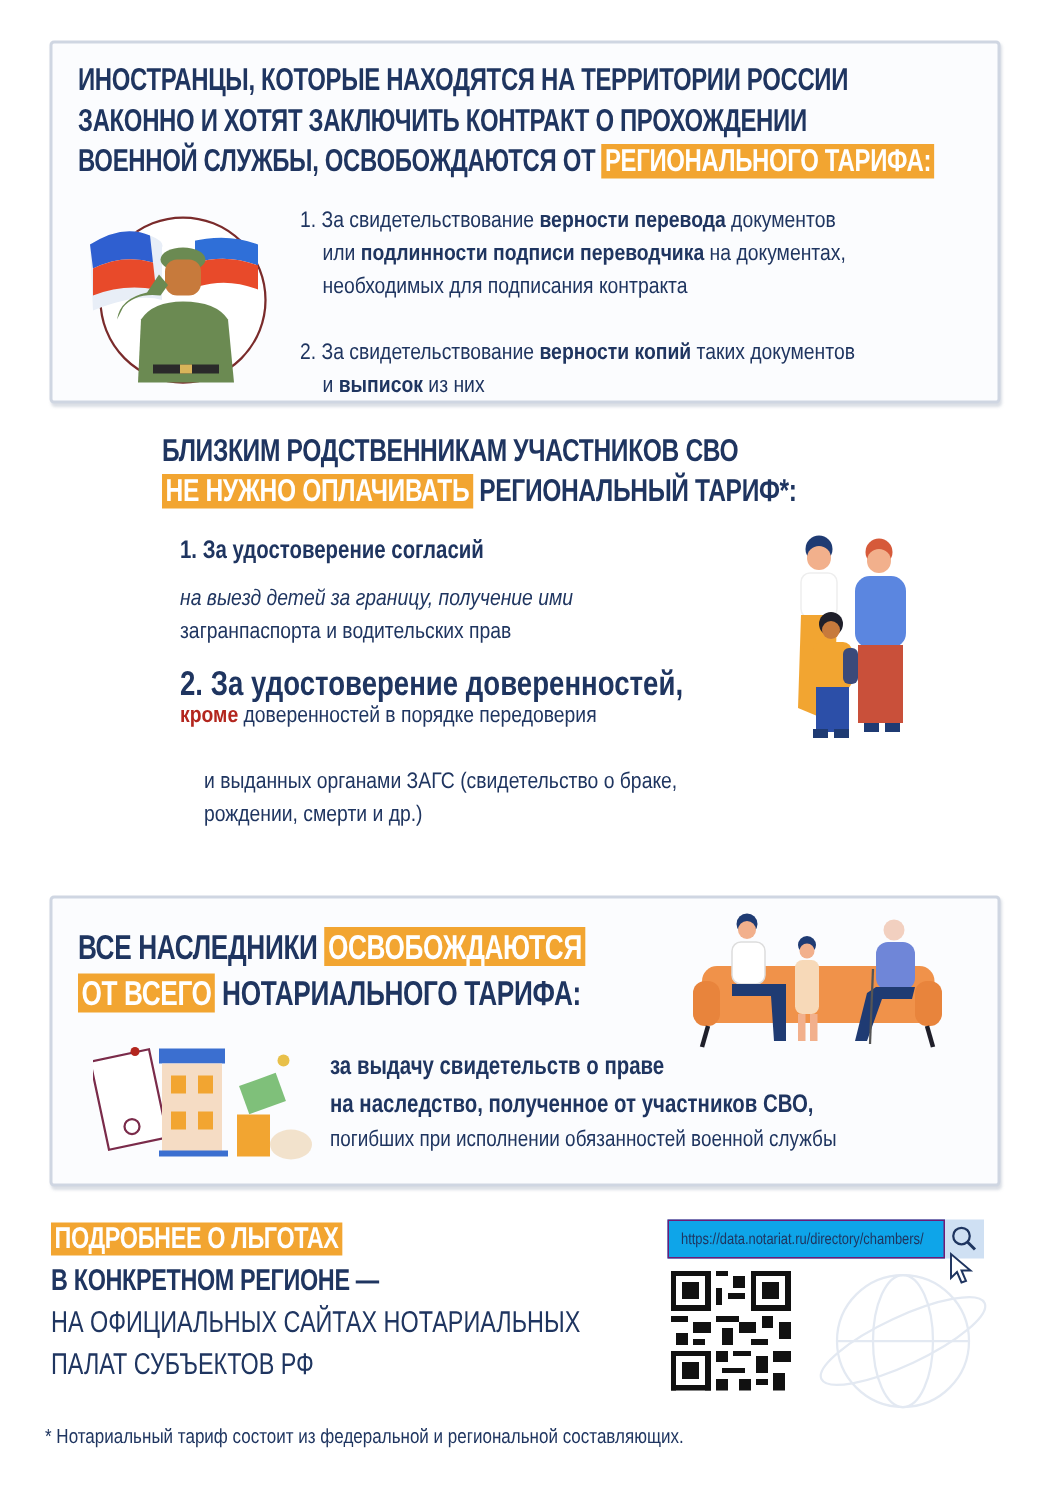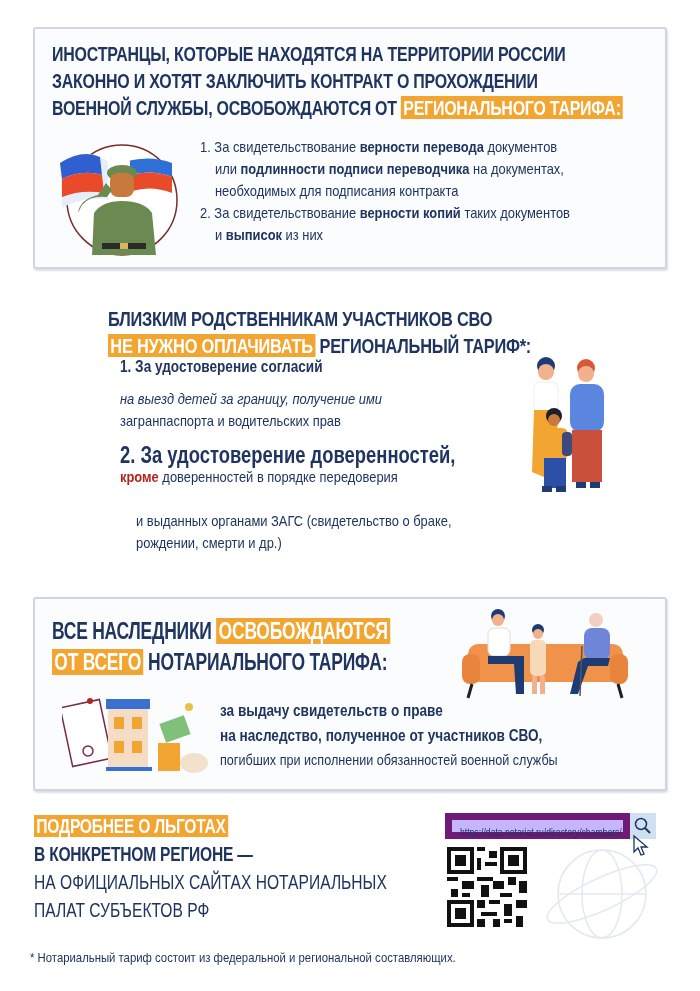--- a/index.html
+++ b/index.html
@@ -12,21 +12,21 @@
     border: 2px solid #cfd6e2; border-radius: 3px; background: #fbfcfe;
     box-shadow: 1px 2px 2px rgba(150,160,180,0.35);
   }
   .h-bold { font-weight: 700; text-transform: uppercase; letter-spacing: -0.3px; }
   .abs { position: absolute; }
   .txt { font-size: 15px; line-height: 22px; white-space: nowrap; }
   .txt b { font-weight: 700; }
   .red { color: #b3261e; font-weight: 700; }
   .url-bar {
     position: absolute; left: 445px; top: 813px; width: 185px; height: 26px;
-    background: #c4b5fd; border: 7px solid #701a75; font-size: 10.5px; line-height: 24px;
+    background: #0ea5e9; border: 1px solid #701a75; font-size: 10.5px; line-height: 24px;
     padding-left: 8px; color: #1f3560; white-space: nowrap;
   }
   .search-btn {
     position: absolute; left: 630px; top: 813px; width: 26px; height: 26px; background: #cfe0f3;
   }
 </style>
 </head>
 <body>
 
 <div class="box" style="top:27px;height:242px;"></div>
@@ -59,27 +59,27 @@
     <rect x="68" y="108" width="8" height="6" fill="#d9b45a"></rect>
   </svg>
 </div>
 
 <div class="abs" style="left:200px;top:136px;">
   <div class="txt">
     <div><span class="cond" style="transform:scaleX(0.86);"><span>1. За свидетельствование </span><b>верности перевода</b><span> документов</span></span></div>
     <div style="padding-left:15px;"><span class="cond" style="transform:scaleX(0.86);"><span>или </span><b>подлинности подписи переводчика</b><span> на документах,</span></span></div>
     <div style="padding-left:15px;"><span class="cond" style="transform:scaleX(0.86);">необходимых для подписания контракта</span></div>
   </div>
-  <div class="txt" style="margin-top:0;">
+  <div class="txt" style="margin-top:22px;">
     <div><span class="cond" style="transform:scaleX(0.86);"><span>2. За свидетельствование </span><b>верности копий</b><span> таких документов</span></span></div>
     <div style="padding-left:15px;"><span class="cond" style="transform:scaleX(0.86);"><span>и </span><b>выписок</b><span> из них</span></span></div>
   </div>
 </div>
 
-<div class="abs h-bold" style="left:108px;top:287px;font-size:21px;line-height:27px;white-space:nowrap;margin-top:18px;">
+<div class="abs h-bold" style="left:108px;top:287px;font-size:21px;line-height:27px;white-space:nowrap;">
   <div><span class="cond" style="transform:scaleX(0.78);">БЛИЗКИМ РОДСТВЕННИКАМ УЧАСТНИКОВ СВО</span></div>
   <div><span class="cond" style="transform:scaleX(0.78);"><span class="hl">НЕ НУЖНО ОПЛАЧИВАТЬ</span> <span>РЕГИОНАЛЬНЫЙ ТАРИФ*:</span></span></div>
 </div>
 
 <div class="abs" style="left:120px;top:356px;">
   <div class="txt" style="font-size:17px;font-weight:700;"><span class="cond" style="transform:scaleX(0.8);">1. За удостоверение согласий</span></div>
   <div class="txt" style="margin-top:10px;font-style:italic;"><span class="cond" style="transform:scaleX(0.86);">на выезд детей за границу, получение ими</span></div>
   <div class="txt"><span class="cond" style="transform:scaleX(0.86);">загранпаспорта и водительских прав</span></div>
 </div>
 

